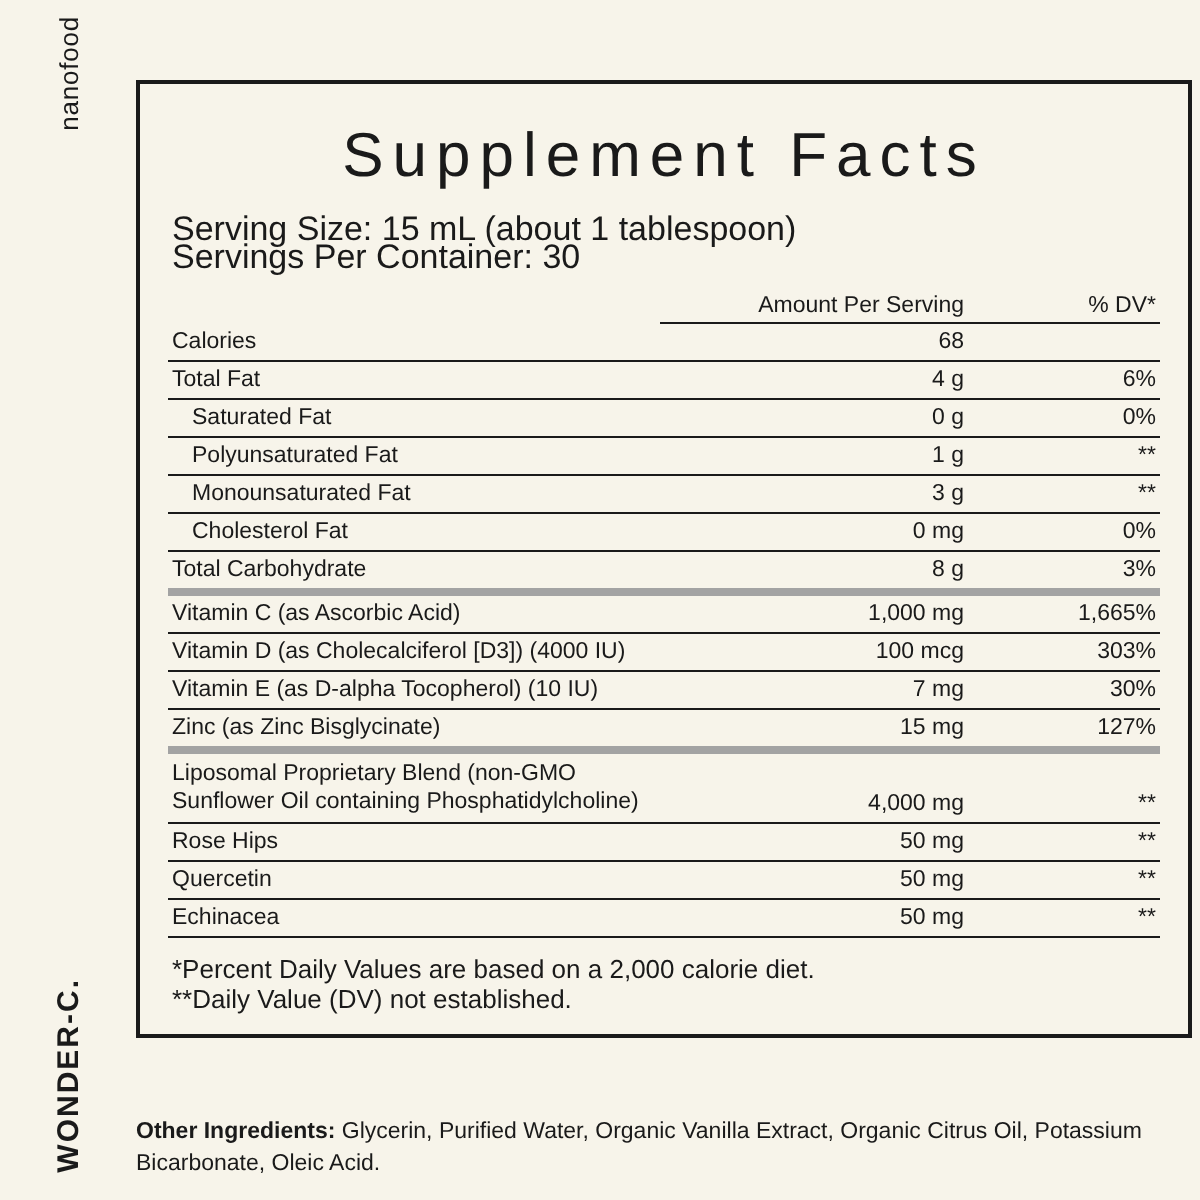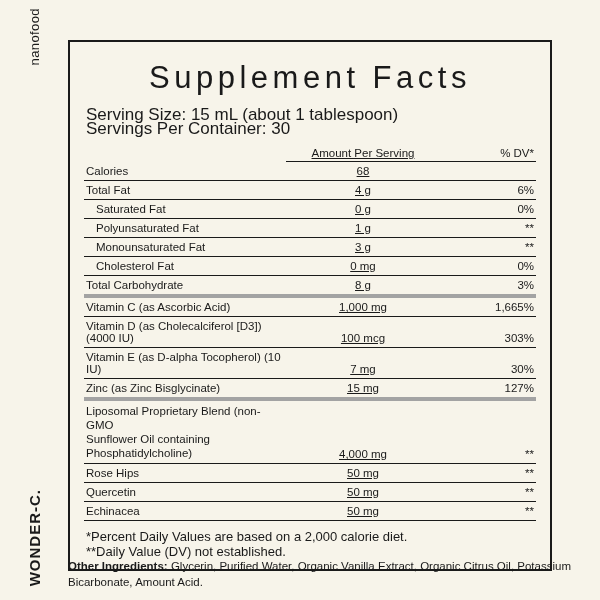--- a/index.html
+++ b/index.html
@@ -59,21 +59,21 @@
     letter-spacing: 1px;
     white-space: nowrap;
     color: #1a1a1a;
   }
 
   
   .panel {
     position: absolute;
     left: 68px;
     top: 40px;
-    width: 484px;
+    width: 528px;
     border: 2px solid #1a1a1a;
     box-sizing: border-box;
     background: #f7f4ea;
     padding: 14px 14px 10px 14px;
   }
 
   .title {
     text-align: center;
     font-size: 31px;
     letter-spacing: 4.5px;
@@ -93,21 +93,21 @@
     width: 100%;
     border-collapse: collapse;
     margin-top: 8px;
     font-size: 11.5px;
   }
   table.facts td, table.facts th {
     padding: 3px 2px;
     vertical-align: bottom;
   }
   .col-name   { text-align: left; }
-  .col-amount { text-align: center; width: 150px; padding-right: 24px !important; text-decoration: underline; }
+  .col-amount { text-align: right; width: 150px; padding-right: 24px !important; }
   .col-dv     { text-align: right; width: 70px; }
 
   tr.head th {
     font-weight: normal;
     font-size: 11.5px;
     border-bottom: 1px solid #1a1a1a;
     padding-bottom: 2px;
   }
   tr.head th.col-name { border-bottom: none; }
 
@@ -242,14 +242,14 @@
       </tbody>
   </table>
 
   <div class="footnotes">
     <div>*Percent Daily Values are based on a 2,000 calorie diet.</div>
     <div>**Daily Value (DV) not established.</div>
   </div>
 </div>
 
 <div class="other">
-  <b>Other Ingredients:</b><span> Glycerin, Purified Water, Organic Vanilla Extract, Organic Citrus Oil, Potassium Bicarbonate, Amount Acid.</span>
+  <b>Other Ingredients:</b><span> Glycerin, Purified Water, Organic Vanilla Extract, Organic Citrus Oil, Potassium Bicarbonate, Oleic Acid.</span>
 </div>
 
 </body></html>

